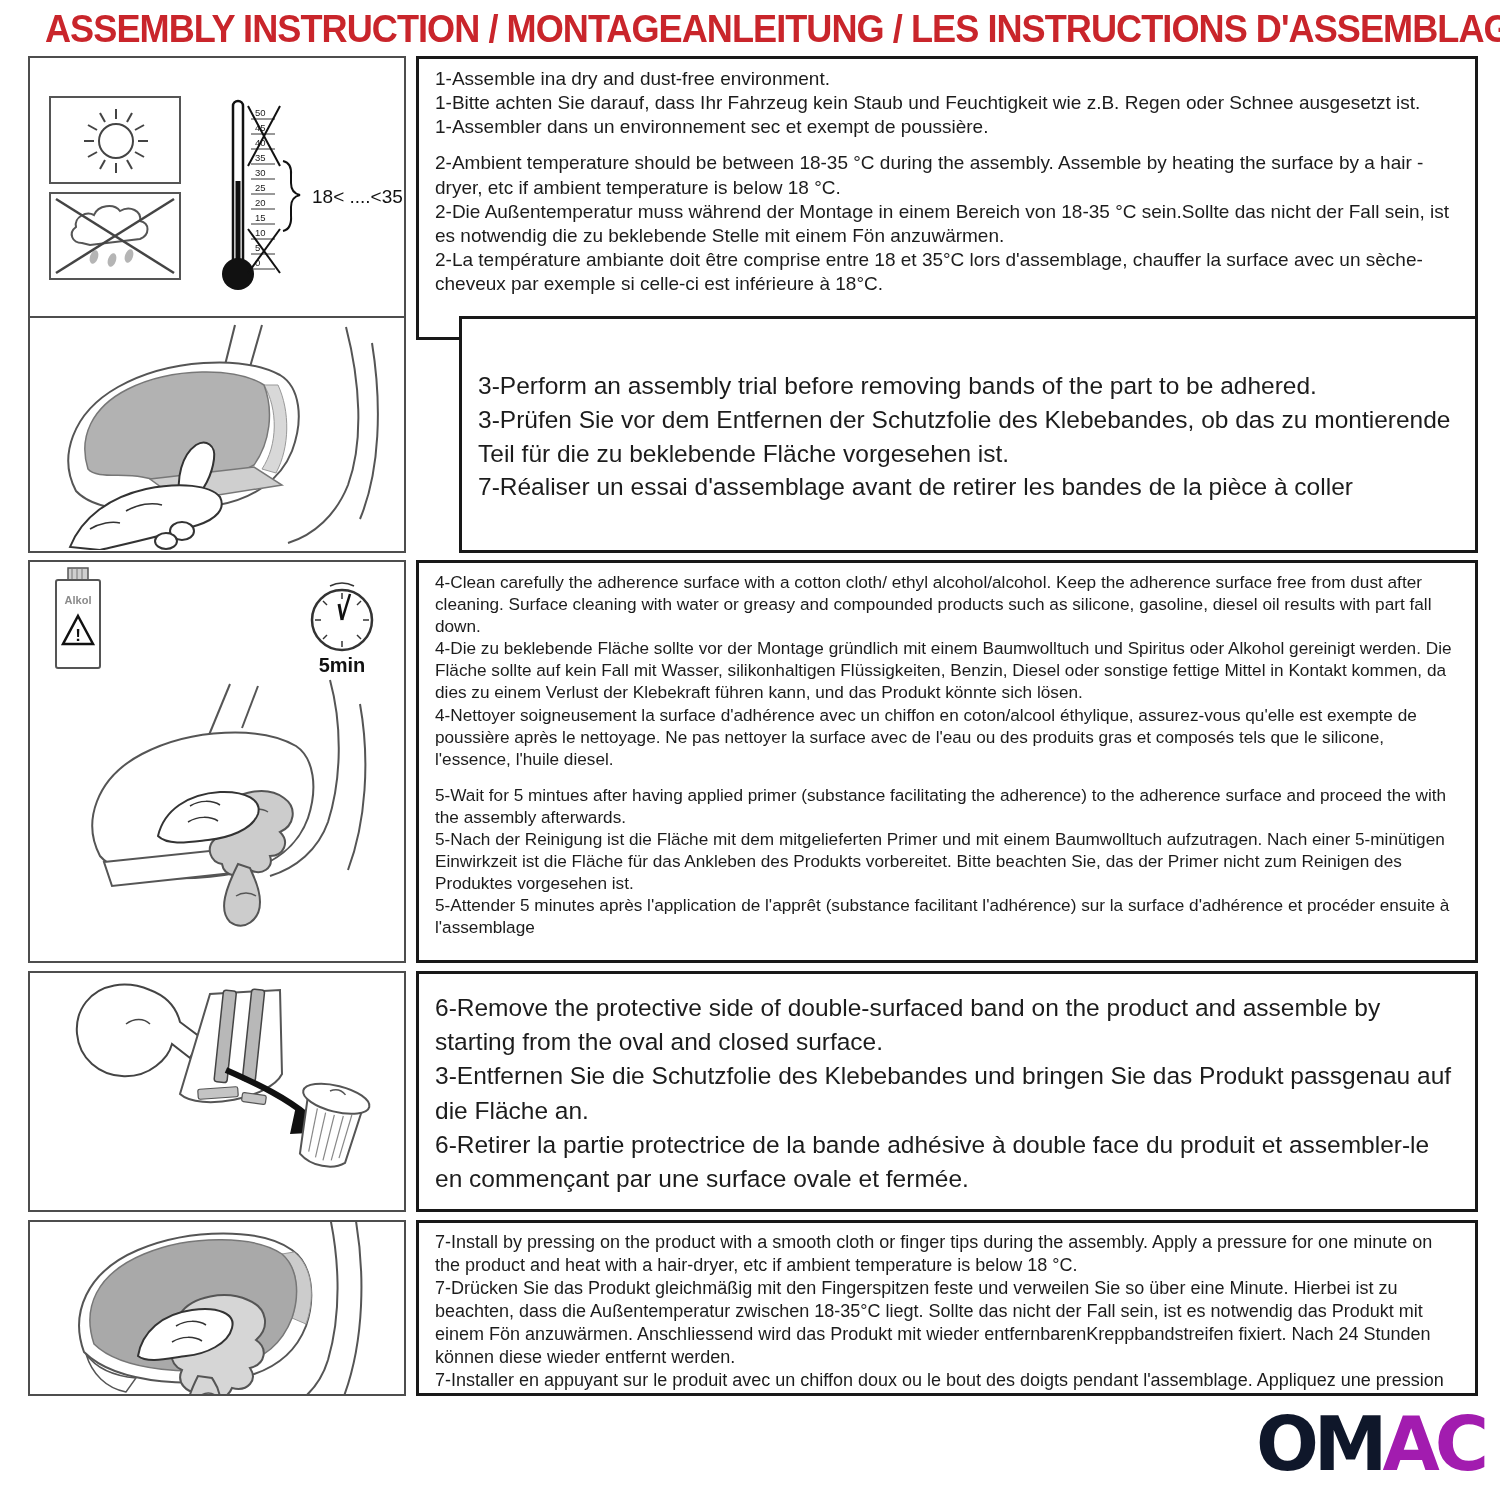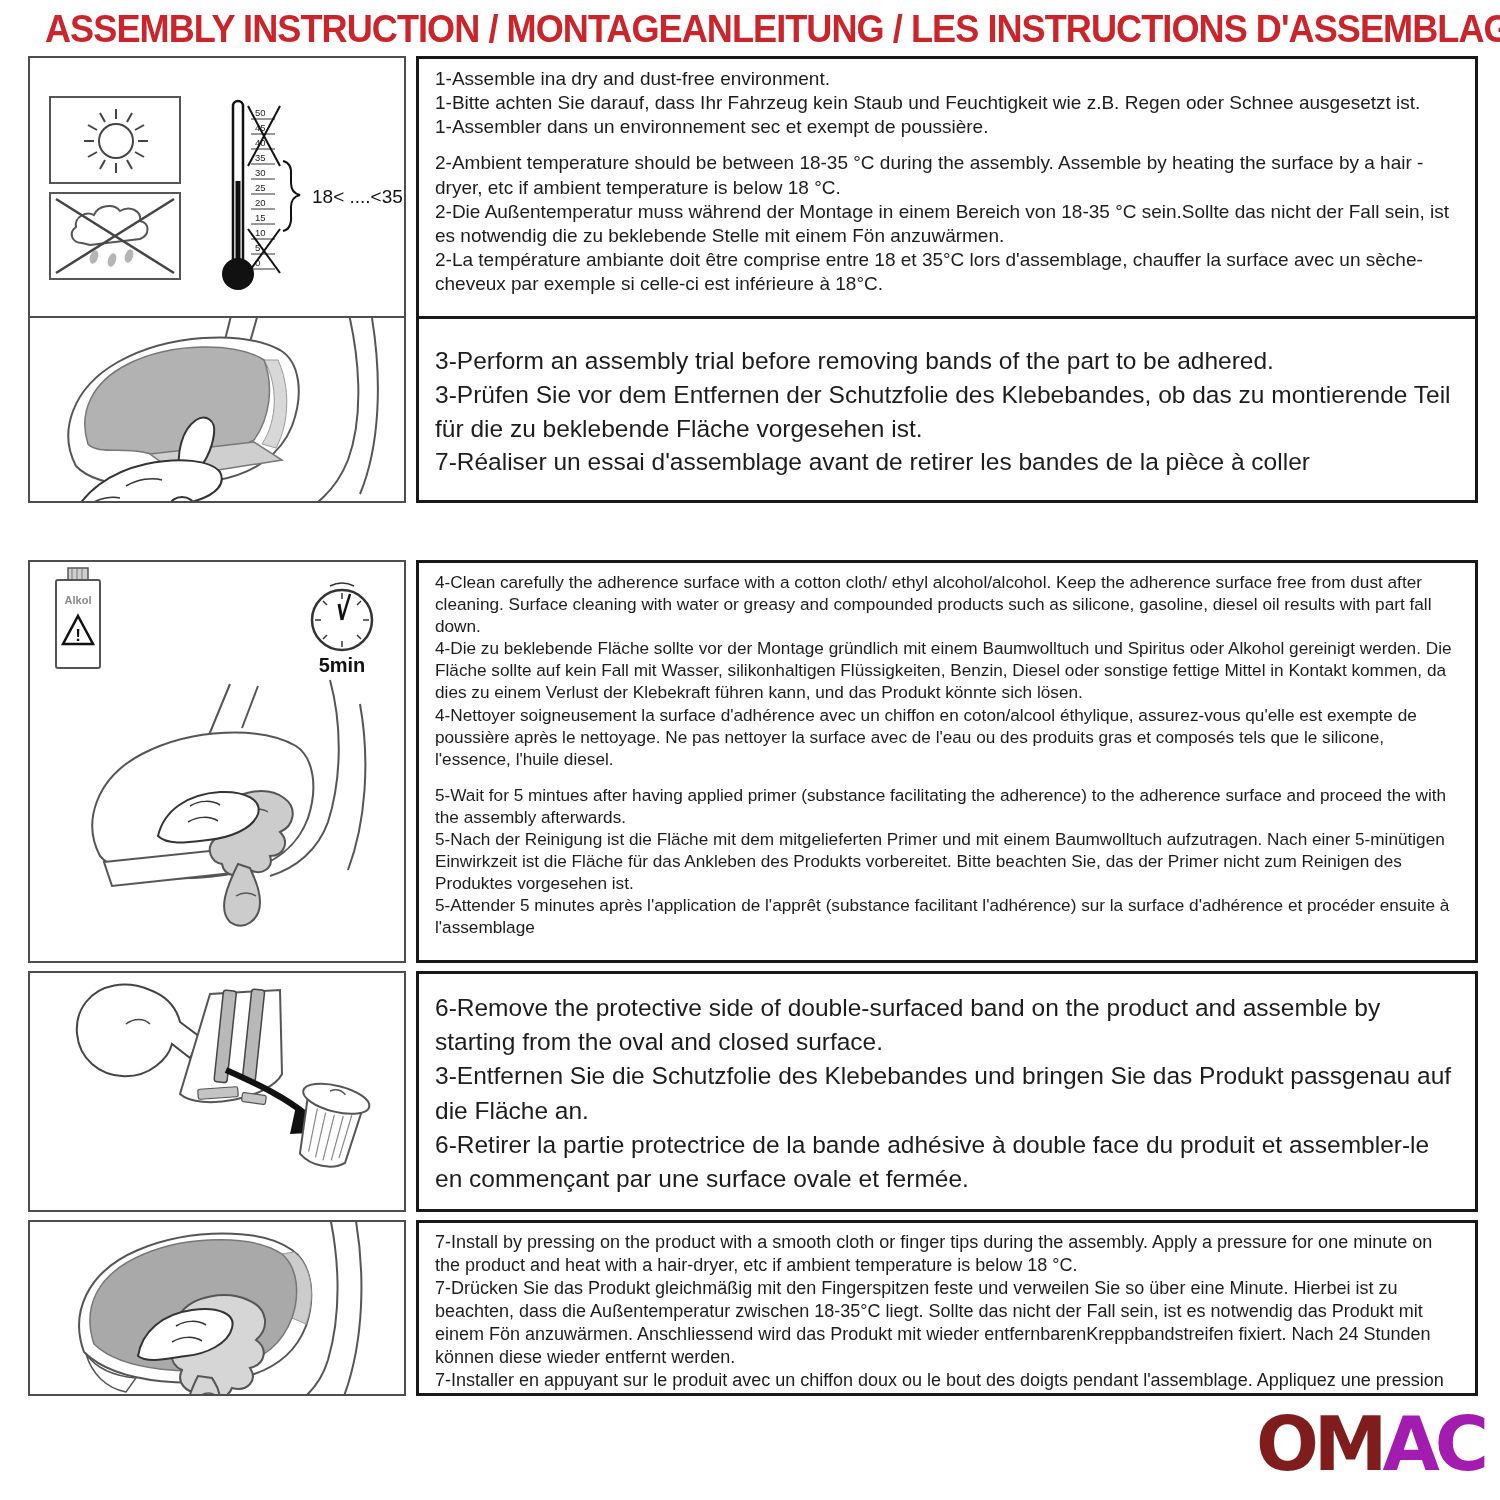--- a/index.html
+++ b/index.html
@@ -3,21 +3,21 @@
 <meta charset="utf-8">
 <style>
   html,body{margin:0;padding:0;background:#fff;}
   .page{position:relative;width:1500px;height:1500px;background:#fff;overflow:hidden;
         font-family:"Liberation Sans",sans-serif;color:#1c1c1c;}
   .title{position:absolute;left:45px;top:8px;font-size:38px;font-weight:bold;
          color:#c9252b;letter-spacing:-1px;white-space:nowrap;
          transform:scaleX(0.95);transform-origin:left center;}
   .row{position:absolute;left:28px;width:1450px;display:flex;}
   .r1{top:56px;height:284px;}
-  .r2{top:316px;height:187px;}
+  .r2{top:316px;height:237px;gap:43px;}
   .r3{top:560px;height:403px;}
   .r4{top:971px;height:241px;}
   .r5{top:1220px;height:176px;}
   .illus{flex:0 0 378px;width:378px;border:2px solid #4d4d4d;background:#fff;margin-right:10px;
          display:flex;align-items:center;justify-content:center;box-sizing:border-box;overflow:hidden;}
   .tbox{flex:1;border:3px solid #181818;background:#fff;box-sizing:border-box;
         padding:8px 16px 4px 16px;overflow:hidden;}
   .tbox p{margin:0;}
   .tbox p.b{font-weight:normal;}
   .s1 p{font-size:19px;line-height:1.27;}
@@ -26,21 +26,21 @@
   .s2 p{font-size:24.5px;line-height:1.38;}
   .s3 p{font-size:17.2px;line-height:1.285;}
   .s3 p.gap{margin-top:14px;}
   .s4{display:flex;flex-direction:column;justify-content:center;}
   .s4 p{font-size:24.5px;line-height:1.4;}
   .s5 p{font-size:18px;line-height:1.28;}
   .logo{position:absolute;left:1230px;top:1400px;width:254px;height:88px;background:#fff;
         display:flex;align-items:center;justify-content:flex-end;
         font-family:"DejaVu Sans",sans-serif;font-weight:900;font-size:74px;
         letter-spacing:-5px;line-height:1;}
-  .logo .blk{color:#7f1d1d;}
+  .logo .blk{color:#0f172a;}
   .logo .red{color:#a21caf;}
   svg text{font-family:"Liberation Sans",sans-serif;}
 </style>
 </head>
 <body>
 
 <div class="page">
 
   <div class="title">ASSEMBLY INSTRUCTION / MONTAGEANLEITUNG / LES INSTRUCTIONS D'ASSEMBLAGE</div>
 

